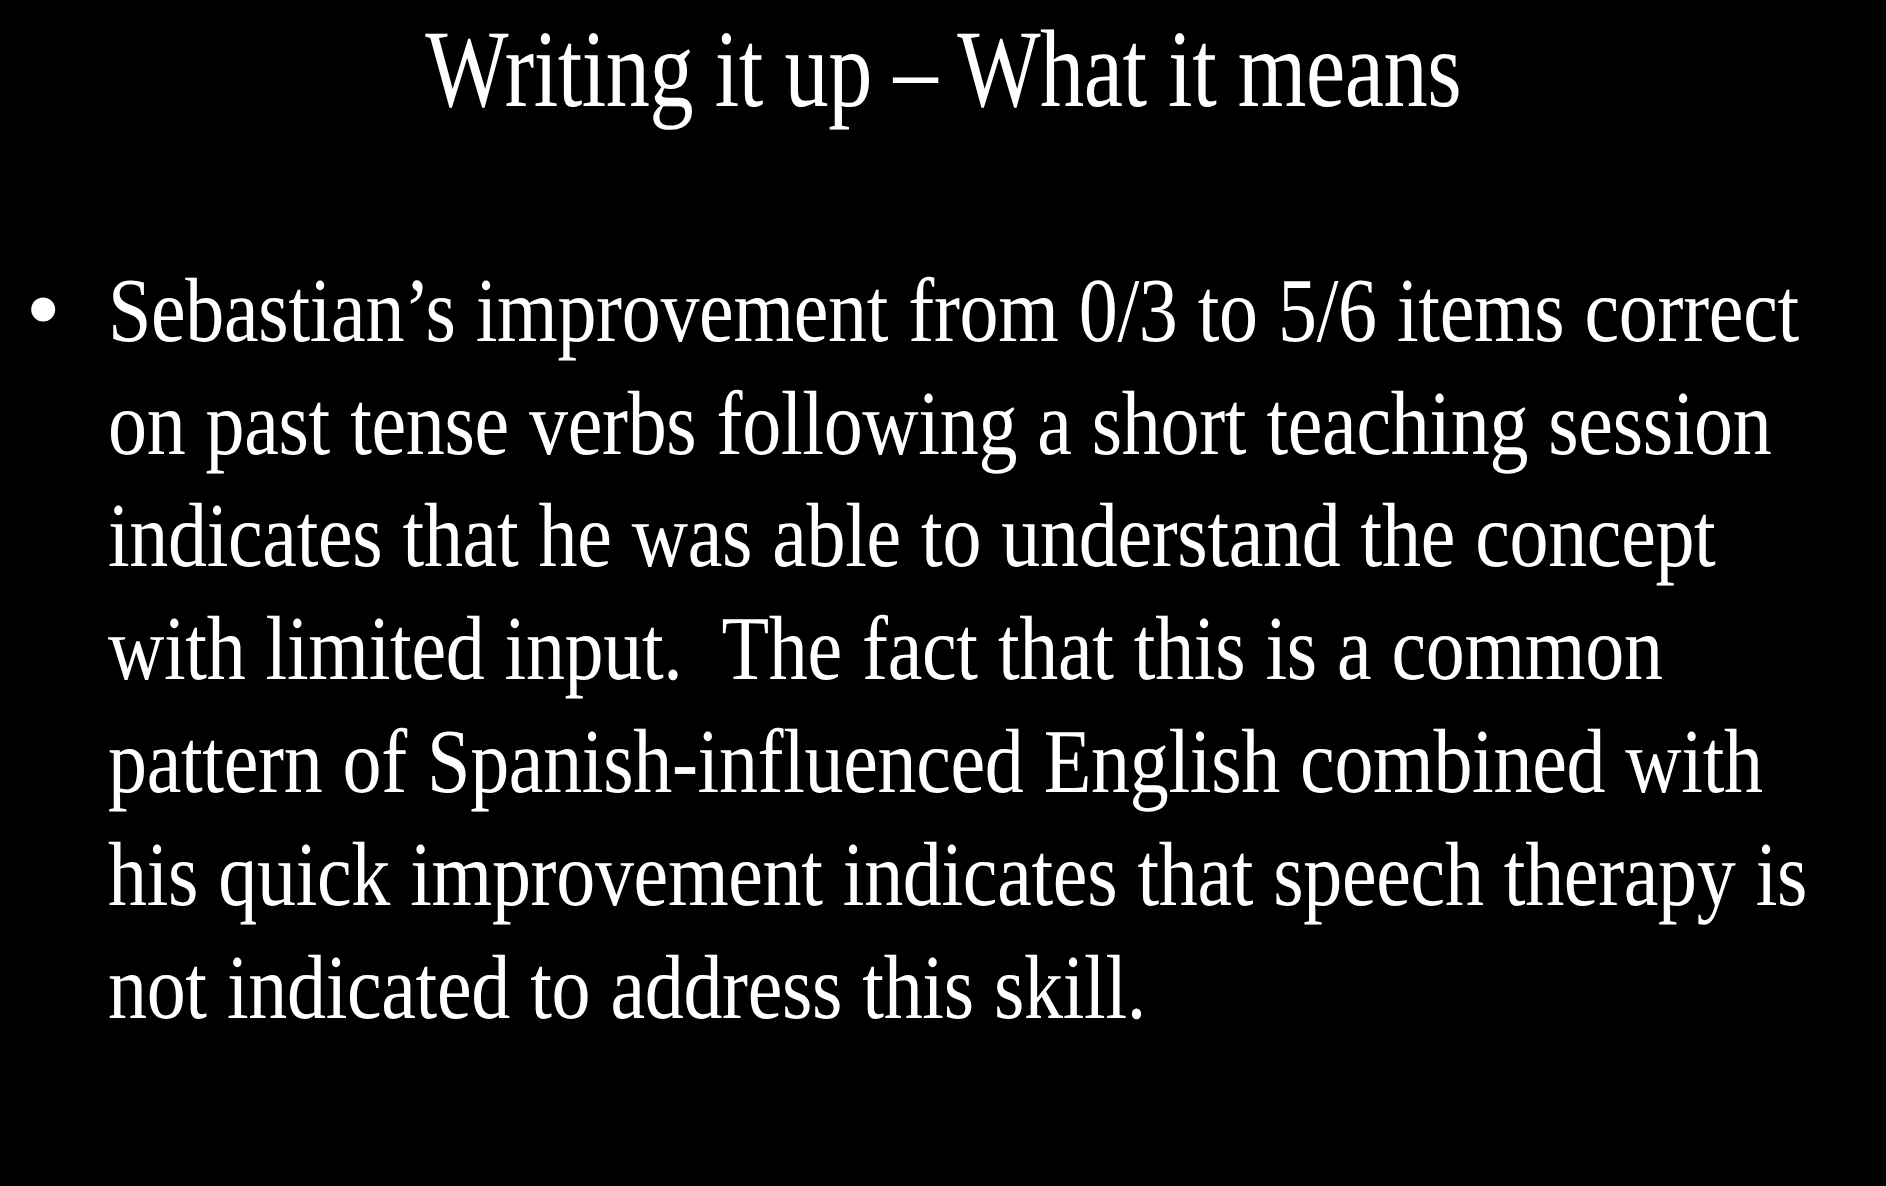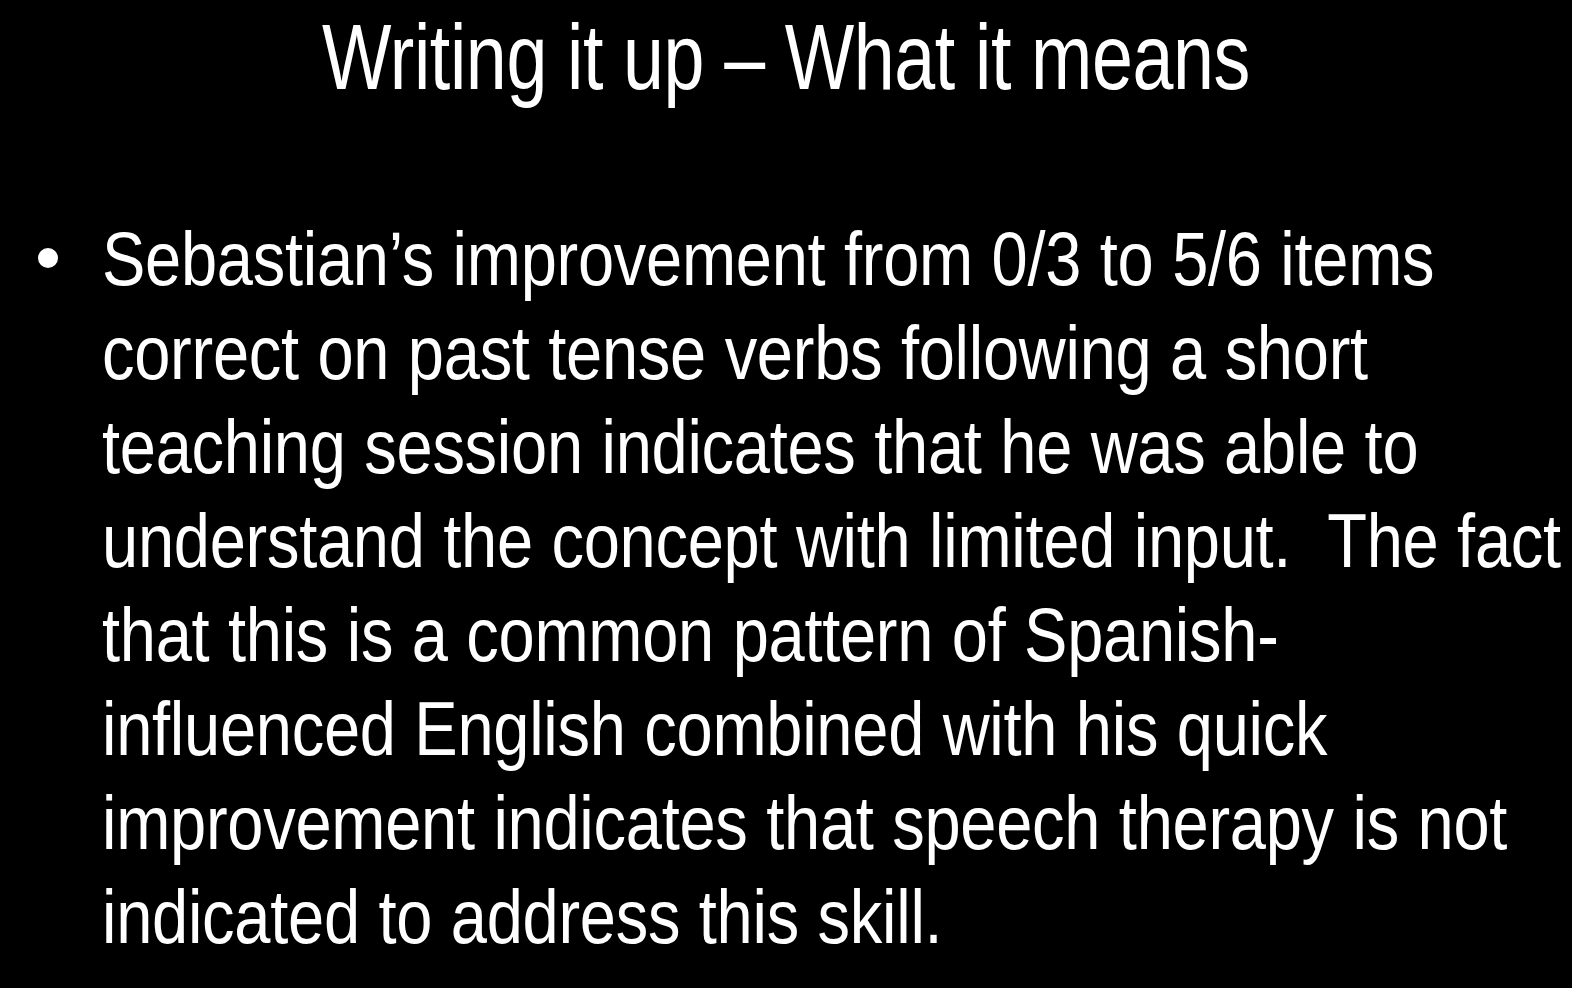--- a/index.html
+++ b/index.html
@@ -6,21 +6,21 @@
     margin: 0;
     padding: 0;
     background: #000000;
   }
   #slide {
     position: relative;
     width: 1572px;
     height: 988px;
     background: #000000;
     overflow: hidden;
-    font-family: Liberation Sans, sans-serif;
+    font-family: Liberation Serif, serif;
     -webkit-font-smoothing: antialiased;
   }
 
   
   #slide-title {
     position: absolute;
     left: 0;
     top: 6px;
     width: 1572px;
     text-align: center;
@@ -30,21 +30,21 @@
     font-weight: 400;
     letter-spacing: -0.5px;
     transform: scaleX(0.80);
     transform-origin: 50% 0;
     white-space: nowrap;
   }
 
   
   #body-content {
     position: absolute;
-    left: 30px;
+    left: 18px;
     top: 212px;
     width: 1540px;
   }
   .bullet-item {
     position: relative;
     display: block;
     padding-left: 72px;
   }
   .bullet-marker {
     position: absolute;

